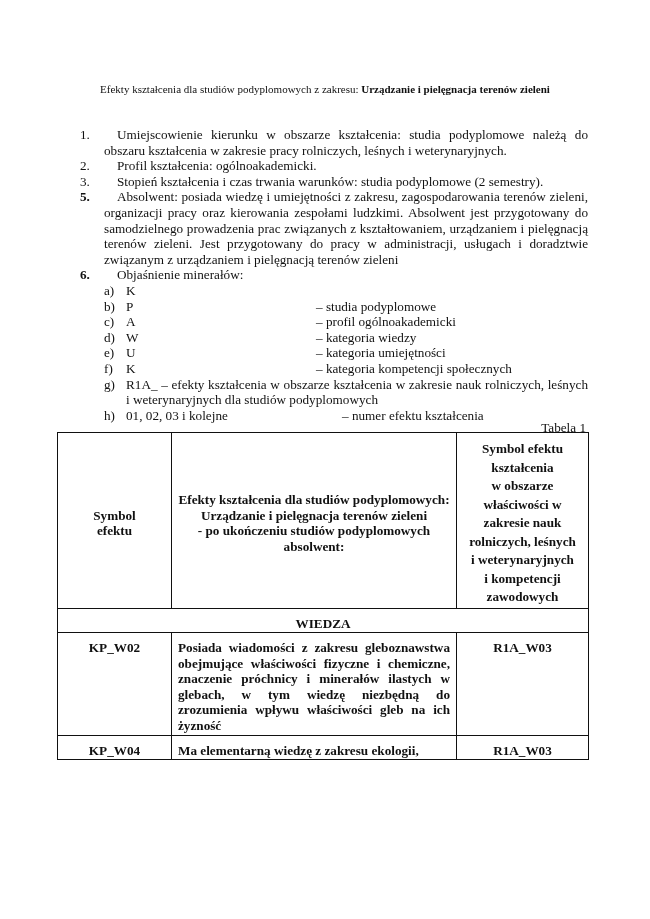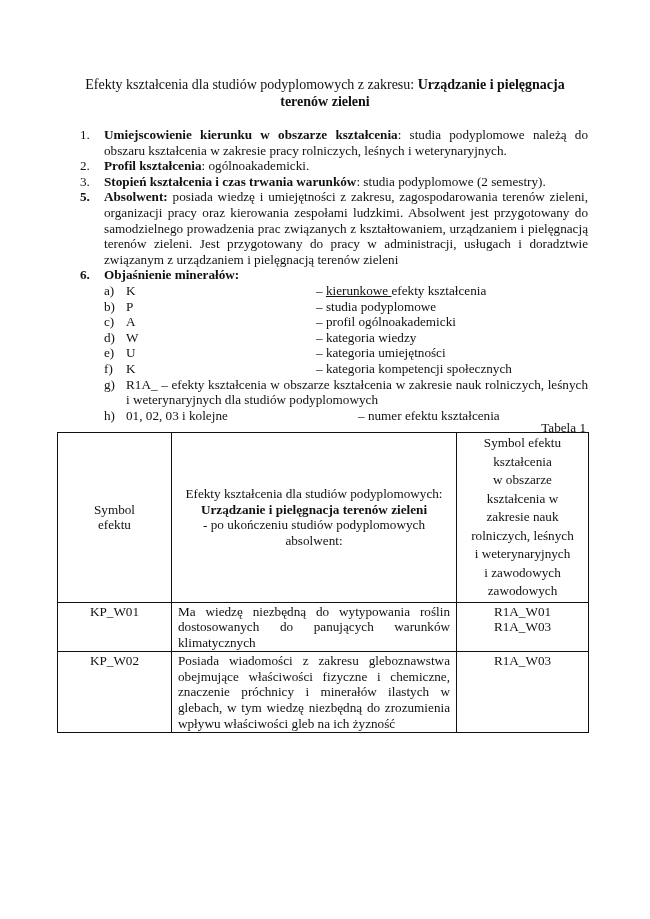--- a/index.html
+++ b/index.html
@@ -3,46 +3,46 @@
 <meta charset="utf-8">
 <style>
   html, body { margin: 0; padding: 0; background: #ffffff; }
   body {
     width: 650px; height: 919px; position: relative; overflow: hidden;
     font-family: "Liberation Serif", "DejaVu Serif", serif;
     color: #111; font-size: 13.2px; line-height: 15.6px;
   }
   .title {
     position: absolute; top: 76px; left: 60px; width: 530px;
-    text-align: center; line-height: 17px; font-size: 14px;
+    text-align: center; line-height: 26px; font-size: 11px;
   }
   .title b { font-weight: bold; }
   ol.main {
     position: absolute; top: 127px; left: 60px; width: 528px;
     margin: 0; padding: 0; list-style: none;
   }
   ol.main > li { position: relative; padding-left: 44px; text-align: justify; }
   ol.main > li .num { position: absolute; left: 20px; top: 0; }
   ol.main > li .num.bold { font-weight: bold; }
-  .lbl { font-weight: bold; }
+  .lbl { font-weight: normal; margin-left: 13px; }
   .legend { margin: 0; padding: 0; list-style: none; }
   .legend li { position: relative; padding-left: 22px; height: 15.6px; }
   .legend li .ltr { position: absolute; left: 0; }
   .legend li .sym { position: absolute; left: 22px; }
   .legend li .desc { position: absolute; left: 212px; white-space: nowrap; }
   .legend li.wrap { height: auto; text-align: justify; }
   .legend li.wrap .inline { display: block; }
   u { text-decoration: underline; }
   .tabela-label { position: absolute; top: 420px; right: 64px; }
   table.effects {
     position: absolute; top: 432px; left: 57px; width: 532px;
     border-collapse: collapse; table-layout: fixed;
   }
   table.effects td {
-    border: 1.5px solid #111; padding: 1px 6px 1px 6px; vertical-align: top;
+    border: 1.5px solid #111; padding: 7px 6px 1px 6px; vertical-align: top; font-weight: bold;
   }
   table.effects td.c1 { width: 101px; text-align: center; }
   table.effects td.c2 { width: 272px; text-align: justify; }
   table.effects td.c3 { text-align: center; }
   table.effects tr.head td { vertical-align: middle; text-align: center; height: 153px; }
   table.effects tr.head td.c3 { line-height: 18.5px; }
   table.effects tr.section td { text-align: center; height: 15px; }
   .line { display: block; }
 </style>
 </head>
@@ -69,21 +69,20 @@
     <span class="num bold">5.</span>
     <span class="lbl">Absolwent:</span><span> posiada wiedzę i umiejętności z zakresu, zagospodarowania terenów zieleni, organizacji pracy oraz kierowania zespołami ludzkimi. Absolwent jest przygotowany do samodzielnego prowadzenia prac związanych z kształtowaniem, urządzaniem i pielęgnacją terenów zieleni. Jest przygotowany do pracy w administracji, usługach i doradztwie związanym z urządzaniem i pielęgnacją terenów zieleni</span>
   </li>
   <li>
     <span class="num bold">6.</span>
     <span class="lbl">Objaśnienie minerałów:</span>
     <ul class="legend">
       <li>
         <span class="ltr">a)</span>
         <span class="sym">K</span>
-        <span class="desc"><span>– </span><u>kierunkowe </u><span>efekty kształcenia</span></span>
       </li>
       <li>
         <span class="ltr">b)</span>
         <span class="sym">P</span>
         <span class="desc"><span>– </span><span>studia podyplomowe</span></span>
       </li>
       <li>
         <span class="ltr">c)</span>
         <span class="sym">A</span>
         <span class="desc"><span>– </span><span>profil ogólnoakademicki</span></span>
@@ -103,21 +102,21 @@
         <span class="sym">K</span>
         <span class="desc"><span>– </span><span>kategoria kompetencji społecznych</span></span>
       </li>
       <li class="wrap">
         <span class="ltr">g)</span>
         <span class="inline">R1A_ – efekty kształcenia w obszarze kształcenia w   zakresie   nauk   rolniczych, leśnych i   weterynaryjnych dla studiów podyplomowych</span>
       </li>
       <li>
         <span class="ltr">h)</span>
         <span class="sym">01, 02, 03 i kolejne</span>
-        <span class="desc" style="left:254px"><span>–  </span><span>numer efektu kształcenia</span></span>
+        <span class="desc" style="left:238px"><span>–  </span><span>numer efektu kształcenia</span></span>
       </li>
     </ul>
   </li>
 </ol>
 
 <div class="tabela-label">Tabela 1</div>
 
 <table class="effects">
   <tbody>
       <tr class="head">
@@ -128,37 +127,39 @@
     <td class="c2">
       <span class="line">Efekty kształcenia dla studiów podyplomowych:</span>
       <b class="line">Urządzanie i pielęgnacja terenów zieleni</b>
       <span class="line">- po ukończeniu studiów podyplomowych</span>
       <span class="line">absolwent:</span>
     </td>
     <td class="c3">
       <span class="line">Symbol efektu</span>
       <span class="line">kształcenia</span>
       <span class="line">w obszarze</span>
-      <span class="line">kształcenia w</span>
+      <span class="line">właściwości w</span>
       <span class="line">zakresie nauk</span>
       <span class="line">rolniczych, leśnych</span>
       <span class="line">i weterynaryjnych</span>
-      <span class="line">i zawodowych</span>
+      <span class="line">i kompetencji</span>
       <span class="line">zawodowych</span>
     </td>
   </tr>
-  <tr>
-    <td class="c1">KP_W01</td>
-    <td class="c2">Ma wiedzę niezbędną do wytypowania roślin dostosowanych do panujących warunków klimatycznych</td>
-    <td class="c3">
-      <span class="line">R1A_W01</span>
-      <span class="line">R1A_W03</span>
-    </td>
+  <tr class="section">
+    <td colspan="3">WIEDZA</td>
   </tr>
   <tr>
     <td class="c1">KP_W02</td>
     <td class="c2">Posiada wiadomości z zakresu gleboznawstwa obejmujące właściwości fizyczne i chemiczne, znaczenie próchnicy i minerałów ilastych w glebach, w tym wiedzę niezbędną do zrozumienia wpływu właściwości gleb na ich żyzność</td>
     <td class="c3">
       <span class="line">R1A_W03</span>
     </td>
   </tr>
+  <tr>
+    <td class="c1">KP_W04</td>
+    <td class="c2">Ma elementarną wiedzę z zakresu ekologii,</td>
+    <td class="c3">
+      <span class="line">R1A_W03</span>
+    </td>
+  </tr>
 </tbody>
   </table>
 
 </body></html>

